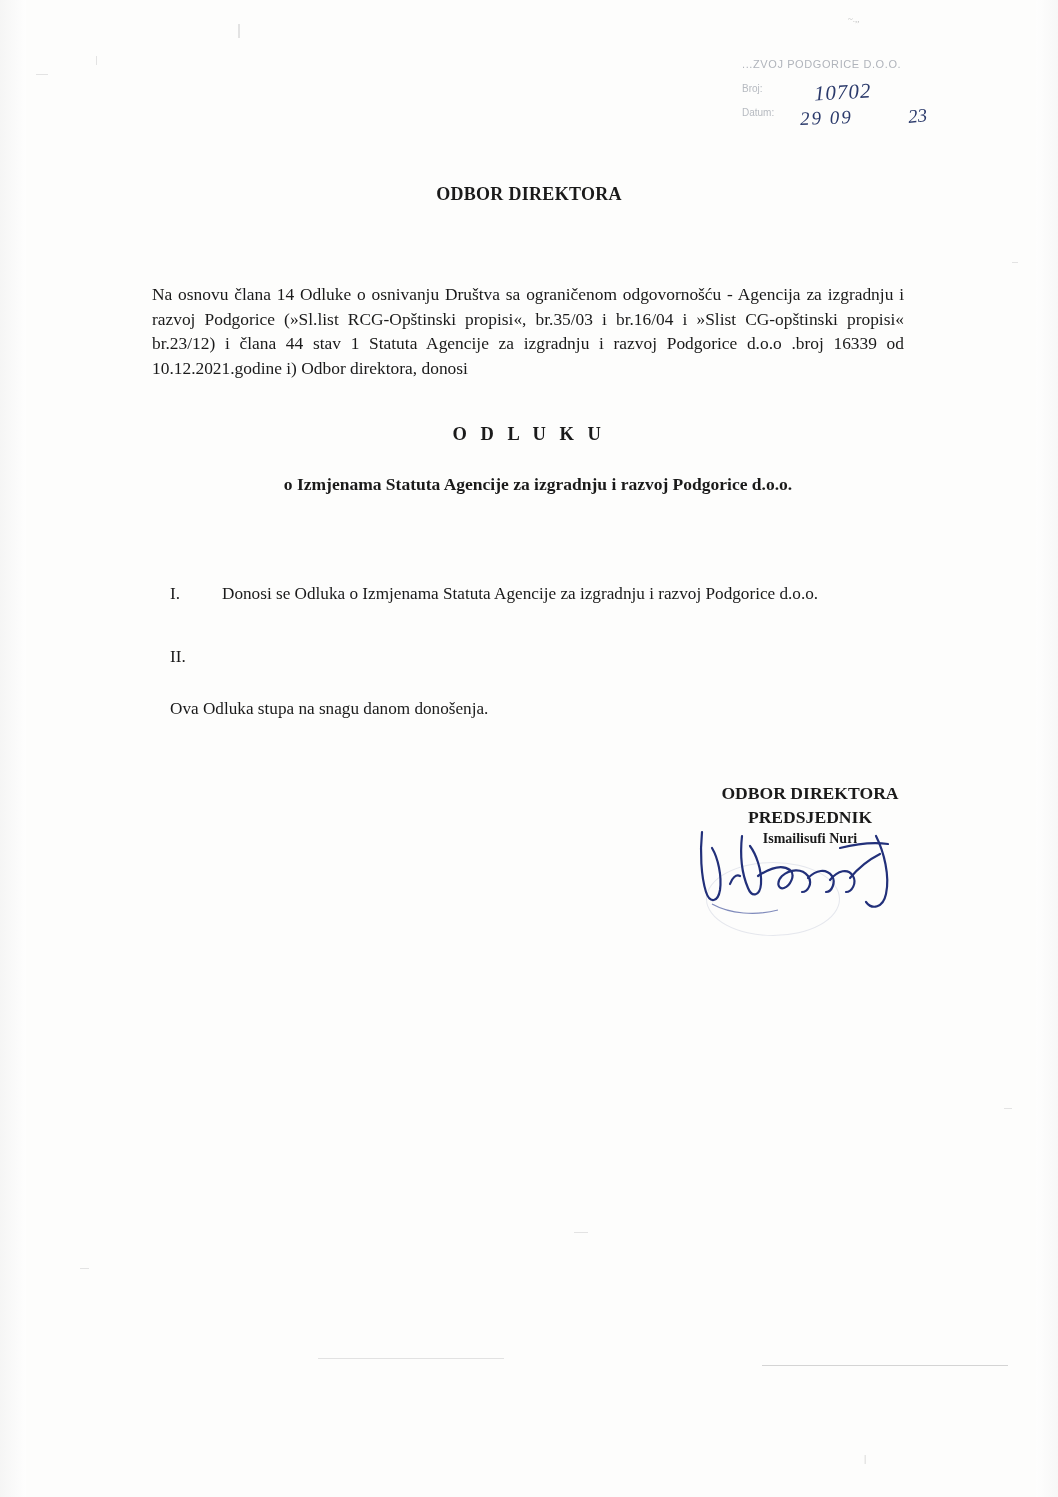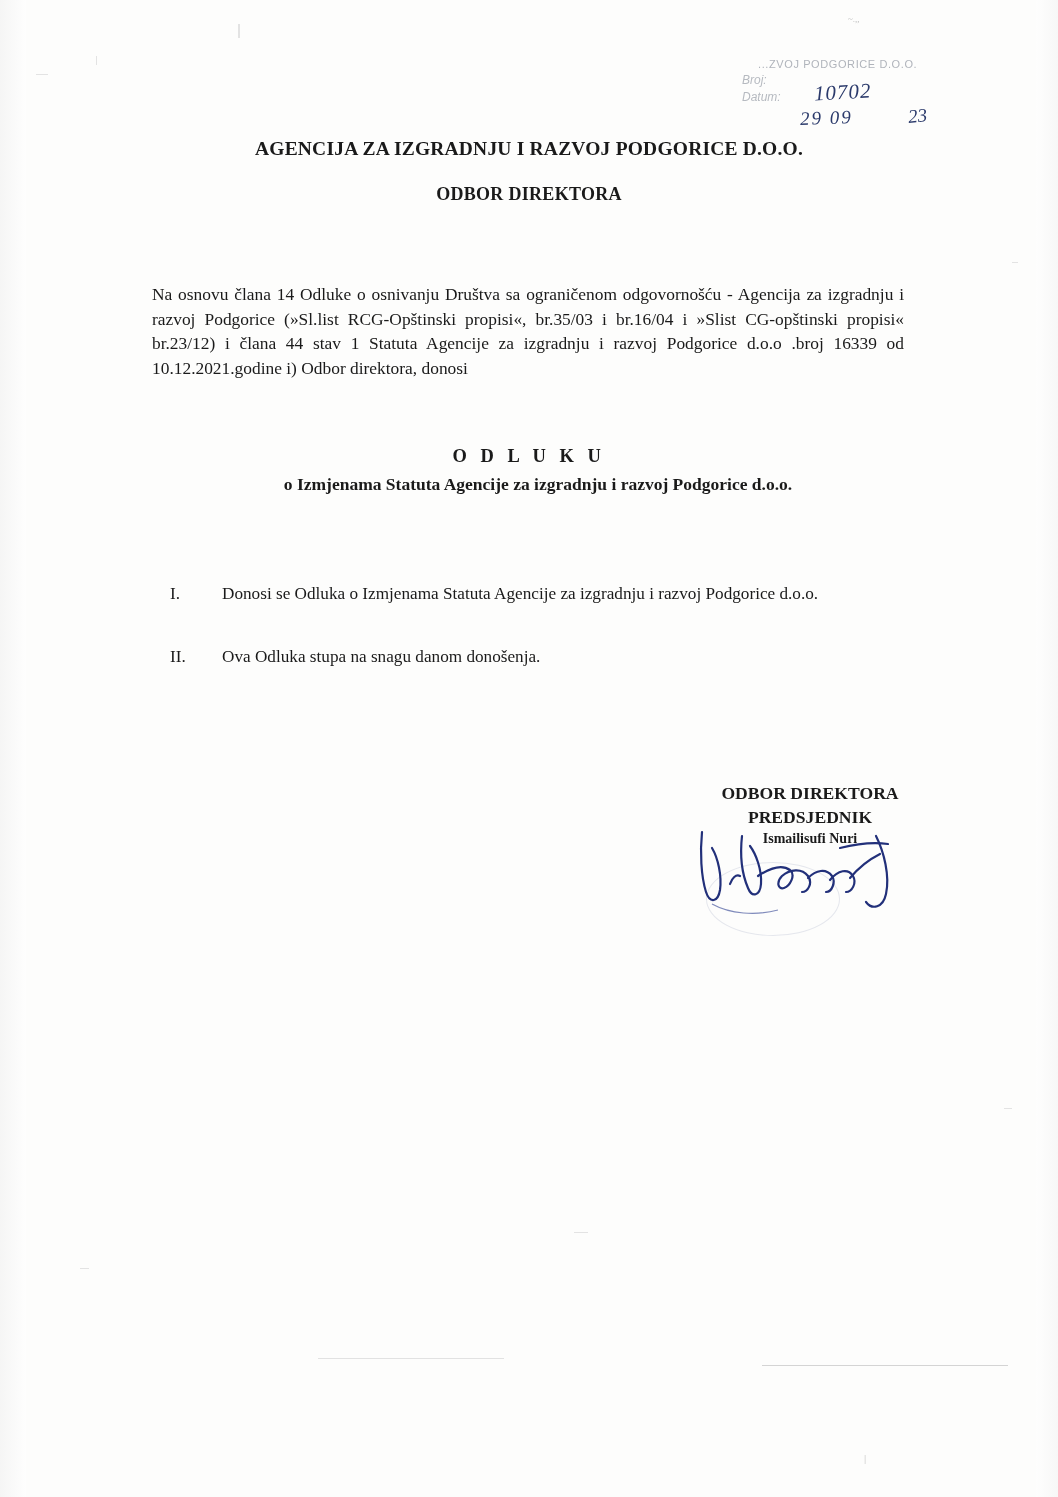--- a/index.html
+++ b/index.html
@@ -45,28 +45,26 @@
     top: 58px;
     width: 230px;
     height: 80px;
     font-family: "Liberation Sans", sans-serif;
   }
   .stamp-title {
     font-size: 11px;
     letter-spacing: .6px;
     color: #b0b4bb;
     white-space: nowrap;
-    margin-left: 16px;
   }
   .stamp-row {
-    margin-top: 3px;
-    font-size: 12px;
+    margin-top: 13px;
+    font-size: 10px;
     color: #b6bac0;
     white-space: nowrap;
-    font-style: italic;
   }
   .stamp-hand-num {
     position: absolute;
     left: 72px;
     top: 22px;
     font-family: "Liberation Serif", serif;
     font-size: 21px;
     font-style: italic;
     color: #2b3a6b;
     letter-spacing: 1px;
@@ -127,21 +125,21 @@
     width: 752px;
     font-size: 17.4px;
     line-height: 1.42;
     text-align: justify;
     margin-top: 20px;
   }
 
   .decision-word {
     position: absolute;
     left: 0; right: 0;
-    top: 446px;
+    top: 424px;
     text-align: center;
     font-weight: bold;
     font-size: 18.5px;
     letter-spacing: 4.5px;
   }
   .decision-sub {
     position: absolute;
     left: 18px; right: 0;
     top: 474px;
     text-align: center;
@@ -158,21 +156,21 @@
     display: flex;
   }
   .item .num {
     width: 52px;
     flex: 0 0 52px;
   }
   .item .body {
     flex: 1 1 auto;
   }
   #item-1 { top: 582px; }
-  #item-2 { top: 645px; }
+  #item-2 { top: 645px; flex-direction: column; }
 
   .signature-block {
     position: absolute;
     left: 660px;
     top: 782px;
     width: 300px;
     text-align: center;
     font-weight: bold;
     font-size: 17.6px;
     line-height: 1.35;
@@ -242,21 +240,20 @@
 
   <div class="stamp">
     <div class="stamp-title">...ZVOJ PODGORICE D.O.O.</div>
     <div class="stamp-row">Broj:</div>
     <div class="stamp-row">Datum:</div>
     <div class="stamp-hand-num">10702</div>
     <div class="stamp-hand-date">29 09</div>
     <div class="stamp-hand-year">23</div>
   </div>
 
-  <div class="org-title">AGENCIJA ZA IZGRADNJU I RAZVOJ PODGORICE D.O.O.</div>
   <div class="board-title">ODBOR DIREKTORA</div>
 
   <div class="preamble">Na  osnovu člana 14 Odluke o osnivanju Društva sa ograničenom odgovornošću - Agencija za izgradnju i razvoj Podgorice (»Sl.list RCG-Opštinski propisi«, br.35/03 i br.16/04 i »Slist CG-opštinski propisi« br.23/12) i člana 44 stav 1  Statuta Agencije za izgradnju i razvoj Podgorice d.o.o .broj 16339 od 10.12.2021.godine i)  Odbor direktora, donosi</div>
 
   <div class="decision-word">O D L U K U</div>
   <div class="decision-sub">o Izmjenama Statuta Agencije za izgradnju i razvoj Podgorice d.o.o.</div>
 
   <div class="item" id="item-1">
     <div class="num">I.</div>
     <div class="body">Donosi se Odluka o Izmjenama Statuta Agencije za izgradnju i razvoj Podgorice d.o.o.</div>

